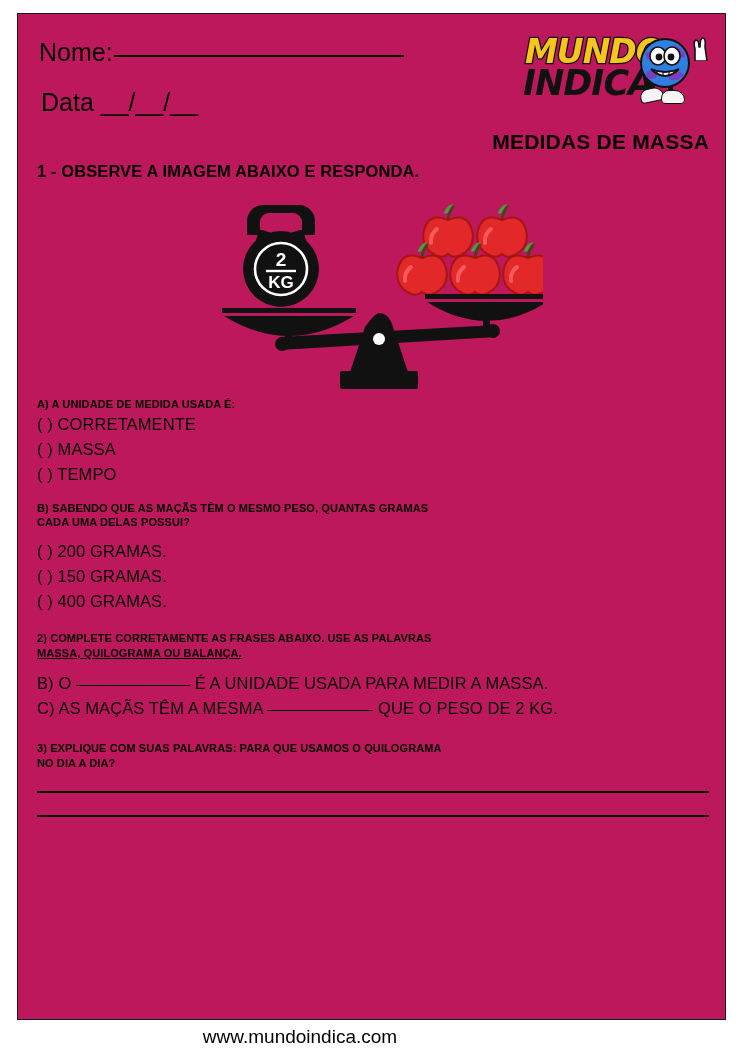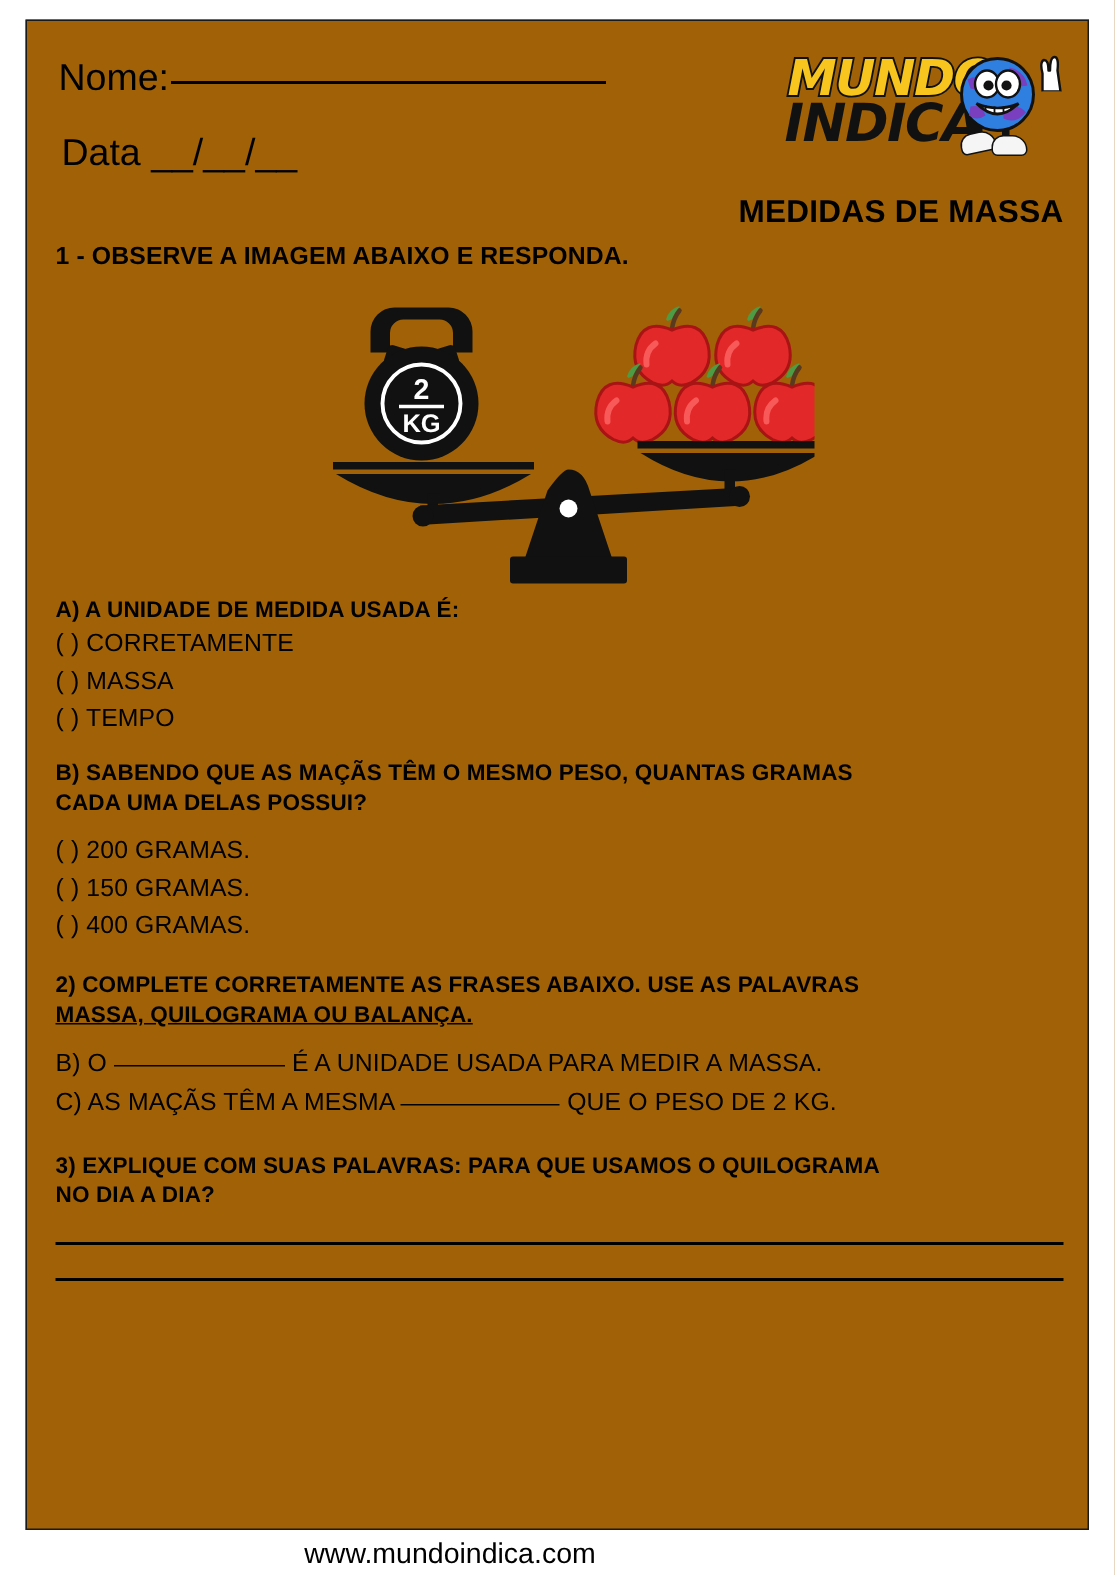--- a/index.html
+++ b/index.html
@@ -17,21 +17,21 @@
   }
 
   .page {
     position: absolute;
     left: 17px;
     top: 13px;
     width: 709px;
     height: 1007px;
     border: 1.5px solid #1a1a1a;
     box-sizing: border-box;
-    background: #a16207;
+    background: #be185d;
   }
 
   .inner {
     position: absolute;
     left: 19px;
     top: 12px;
     width: 672px;
   }
 
   
@@ -148,21 +148,21 @@
     position: relative;
   }
   .scale-svg {
     position: absolute;
     left: 176px;
     top: 0;
   }
 
   
   .sub-head {
-    font-size: 15px;
+    font-size: 11px;
     font-weight: bold;
     line-height: 1.32;
     letter-spacing: 0.1px;
   }
   .sub-head.u { text-decoration: underline; }
   .opt {
     font-size: 16.5px;
     line-height: 1.52;
     letter-spacing: 0.1px;
   }

